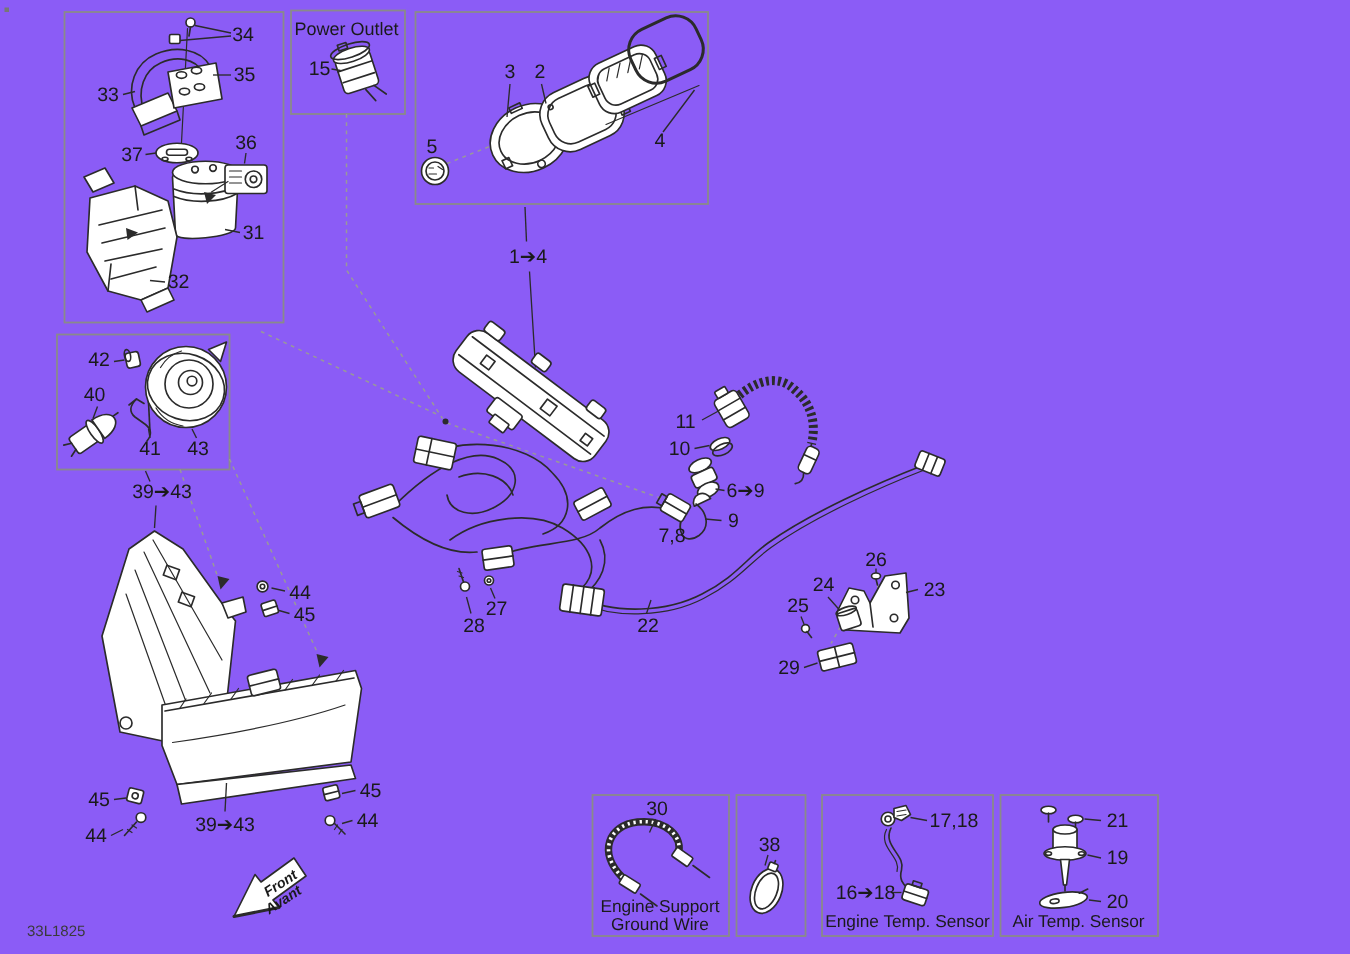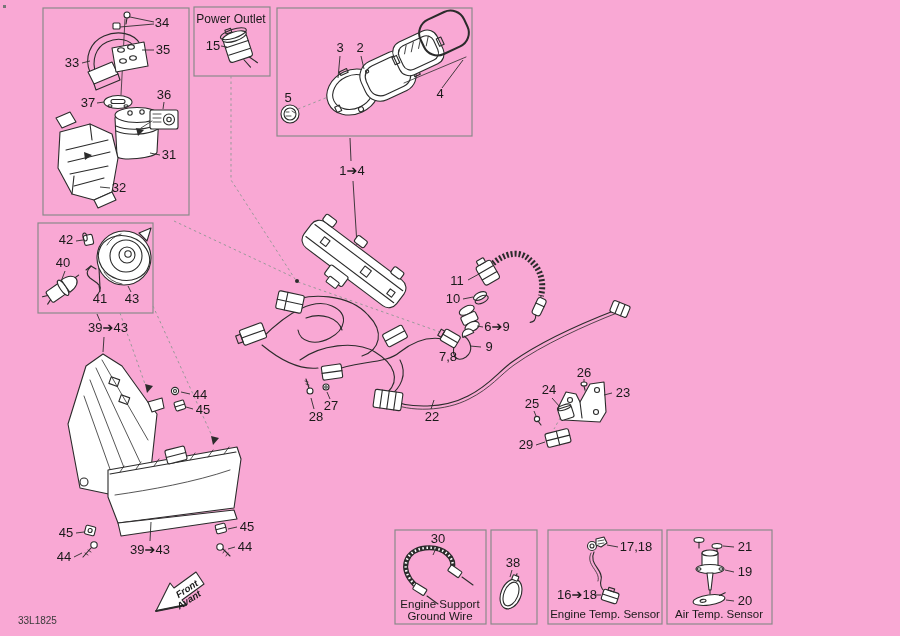--- a/index.html
+++ b/index.html
@@ -1,16 +1,16 @@
 <!DOCTYPE html>
 <html><head>
 <meta charset="utf-8">
 <style>
   html,body{margin:0;padding:0;background:#fff;}
-  #stage{position:relative;width:900px;height:636px;background:#f9a8d4;overflow:hidden;
+  #stage{position:relative;width:900px;height:636px;background:#8b5cf6;overflow:hidden;
          font-family:"Liberation Sans", sans-serif;}
   svg{position:absolute;left:0;top:0;}
   .ln{fill:none;stroke:#2b2b2b;stroke-width:1.1;stroke-linecap:round;stroke-linejoin:round;}
   .lnw{fill:#ffffff;stroke:#2b2b2b;stroke-width:1.1;stroke-linejoin:round;}
   .thk{stroke-width:2;}
   .thin{stroke-width:0.8;}
   .box{fill:none;stroke:#8a8a8a;stroke-width:1.2;}
   .dot{fill:none;stroke:#999999;stroke-width:1;stroke-dasharray:2.5 3;}
   .ldr{fill:none;stroke:#2b2b2b;stroke-width:0.9;}
   .blk{fill:#2b2b2b;stroke:none;}

